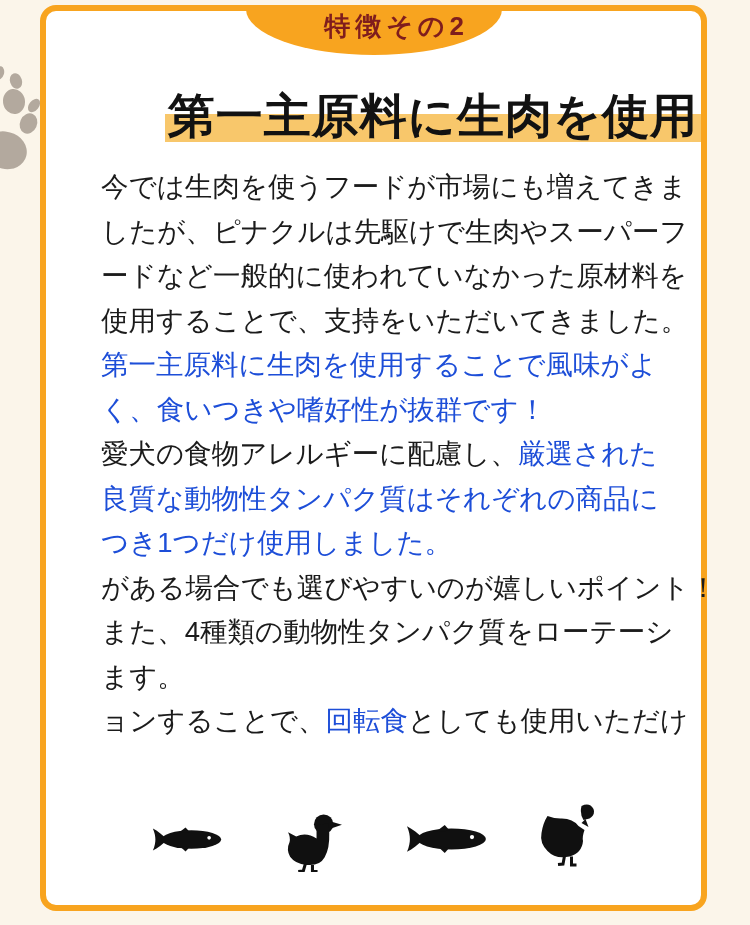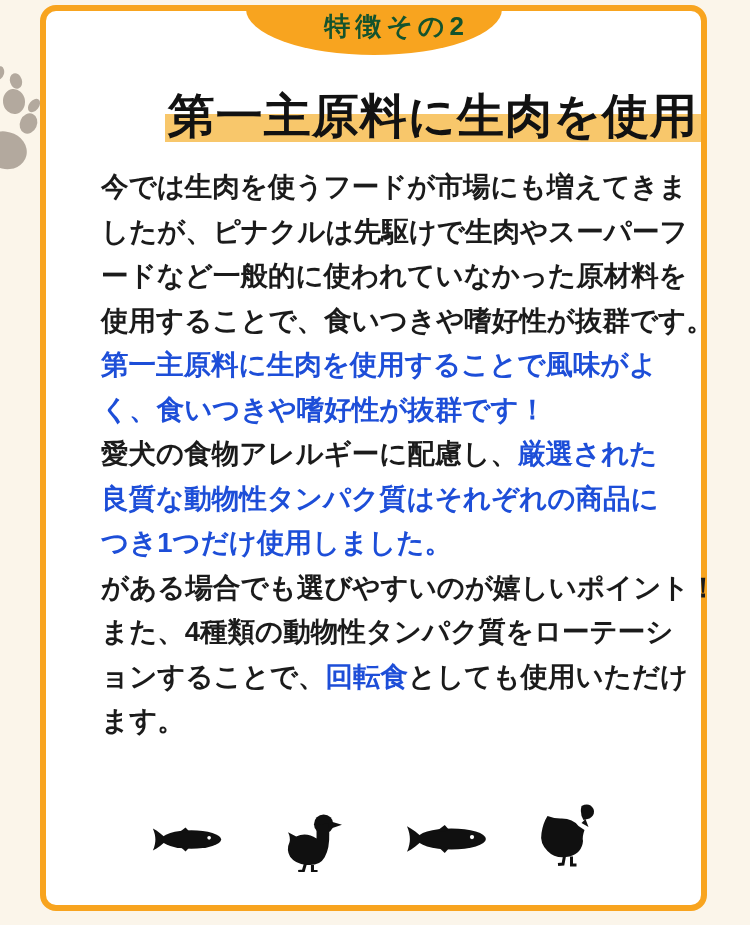--- a/index.html
+++ b/index.html
@@ -24,35 +24,35 @@
     box-sizing:border-box;background:#FFFFFF;
     border:6px solid #F8A41F;border-radius:16px;
   }
   .badge{
     position:absolute;top:-6px;left:50%;transform:translateX(-50%);
     width:256px;height:50px;background:#F8A41F;
     border-radius:0 0 128px 128px / 0 0 46px 46px;
     display:flex;align-items:center;justify-content:center;
   }
   .badge span{
-    color:#14532d;font-size:26px;font-weight:bold;
+    color:#7f1d1d;font-size:26px;font-weight:bold;
     letter-spacing:5px;padding-bottom:8px;padding-left:5px;margin-left:41px;
   }
   .heading{
     position:absolute;top:73px;left:0;width:100%;
     text-align:right;line-height:64px;font-size:47px;font-weight:bold;
     color:#121212;letter-spacing:1px;white-space:nowrap;
   }
   .heading .hl{
     background:linear-gradient(to bottom, rgba(0,0,0,0) 48%, #F8C76B 48%);
     padding:0 3px;
   }
   .body-text{
     position:absolute;left:55px;top:154px;width:575px;
-    font-size:27.5px;font-weight:bold;line-height:44.5px;
+    font-size:27.5px;font-weight:normal;line-height:44.5px;
     color:#1B1B1B;
   }
   .line{white-space:nowrap;}
   .accent{color:#1d4ed8;}
 
   .icon{position:absolute;}
   .icon svg{display:block;width:100%;height:100%;}
   .icon .fill{fill:#101010;}
   .icon .stroke{stroke:#101010;fill:none;}
   .i-fish1{left:152px;top:827px;width:71px;height:25px;}
@@ -79,30 +79,30 @@
   </div>
 
   <div class="heading">
     <span class="hl">第一主原料に生肉を使用</span>
   </div>
 
   <div class="body-text">
     <div class="line"><span>今では生肉を使うフードが市場にも増えてきま</span></div>
     <div class="line"><span>したが、ピナクルは先駆けで生肉やスーパーフ</span></div>
     <div class="line"><span>ードなど一般的に使われていなかった原材料を</span></div>
-    <div class="line"><span>使用することで、食いつきや嗜好性が抜群です。</span></div>
+    <div class="line"><span>使用することで、支持をいただいてきました。</span></div>
     <div class="line"><span class="accent">第一主原料に生肉を使用することで風味がよ</span></div>
     <div class="line"><span class="accent">く、食いつきや嗜好性が抜群です！</span></div>
     <div class="line"><span>愛犬の食物アレルギーに配慮し、</span><span class="accent">厳選された</span></div>
     <div class="line"><span class="accent">良質な動物性タンパク質はそれぞれの商品に</span></div>
     <div class="line"><span class="accent">つき1つだけ使用しました。</span></div>
     <div class="line"><span>がある場合でも選びやすいのが嬉しいポイント！</span></div>
     <div class="line"><span>また、4種類の動物性タンパク質をローテーシ</span></div>
+    <div class="line"><span>ます。</span></div>
     <div class="line"><span>ョンすることで、</span><span class="accent">回転食</span><span>としても使用いただけ</span></div>
-    <div class="line"><span>ます。</span></div>
   </div>
 
 </div>
 
 <div class="icon i-fish1">
   <svg viewBox="0 0 72 26" xmlns="http://www.w3.org/2000/svg">
     <path class="fill" d="M15,13 C10,8 5,4 0,1.5 C2,6 2.6,10 2.6,13 C2.6,16 2,20 0,24.5 C5,22 10,18 15,13 Z"></path>
     <ellipse class="fill" cx="40" cy="13" rx="31" ry="9.5"></ellipse>
     <path class="fill" d="M26,6.5 L34,0.5 L38.5,5.5 Z"></path>
     <path class="fill" d="M28,20 L34,25.5 L38.5,20.5 Z"></path>

